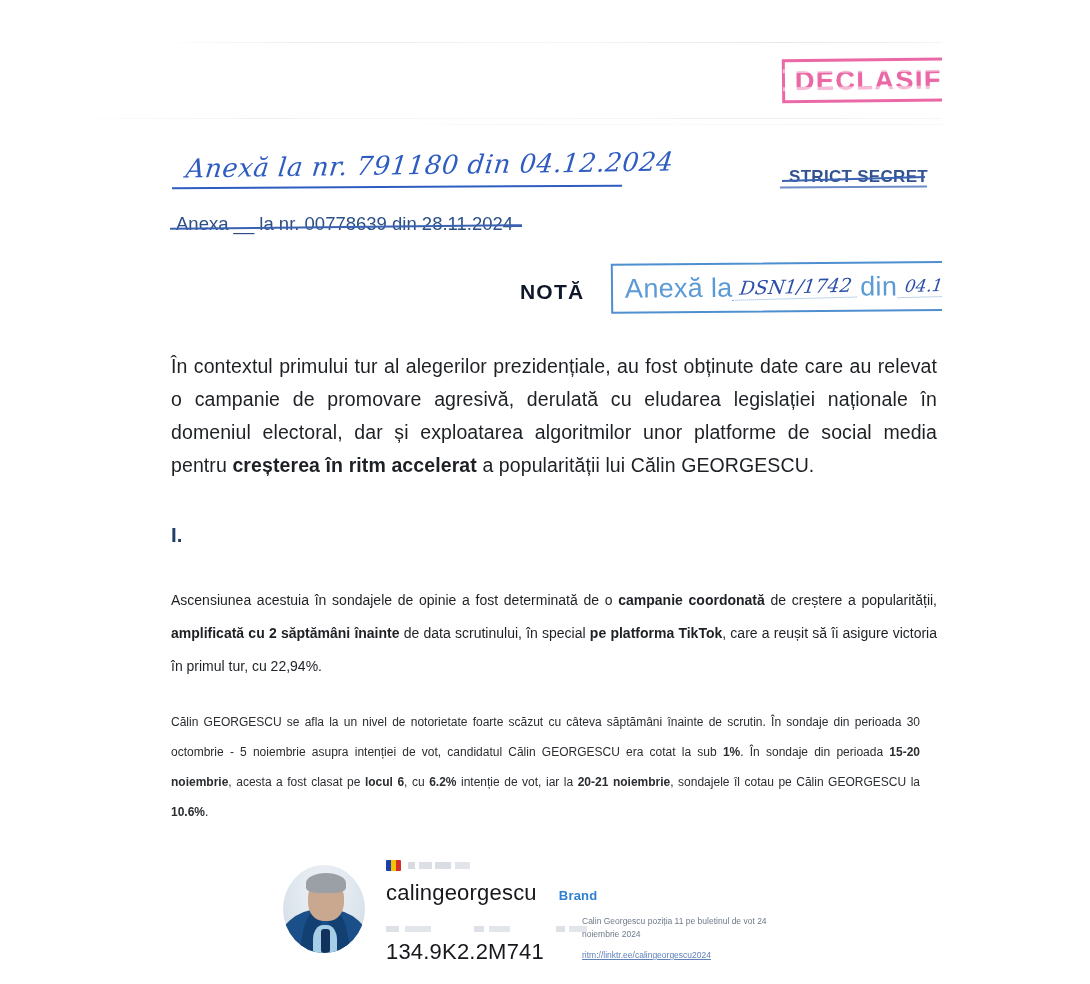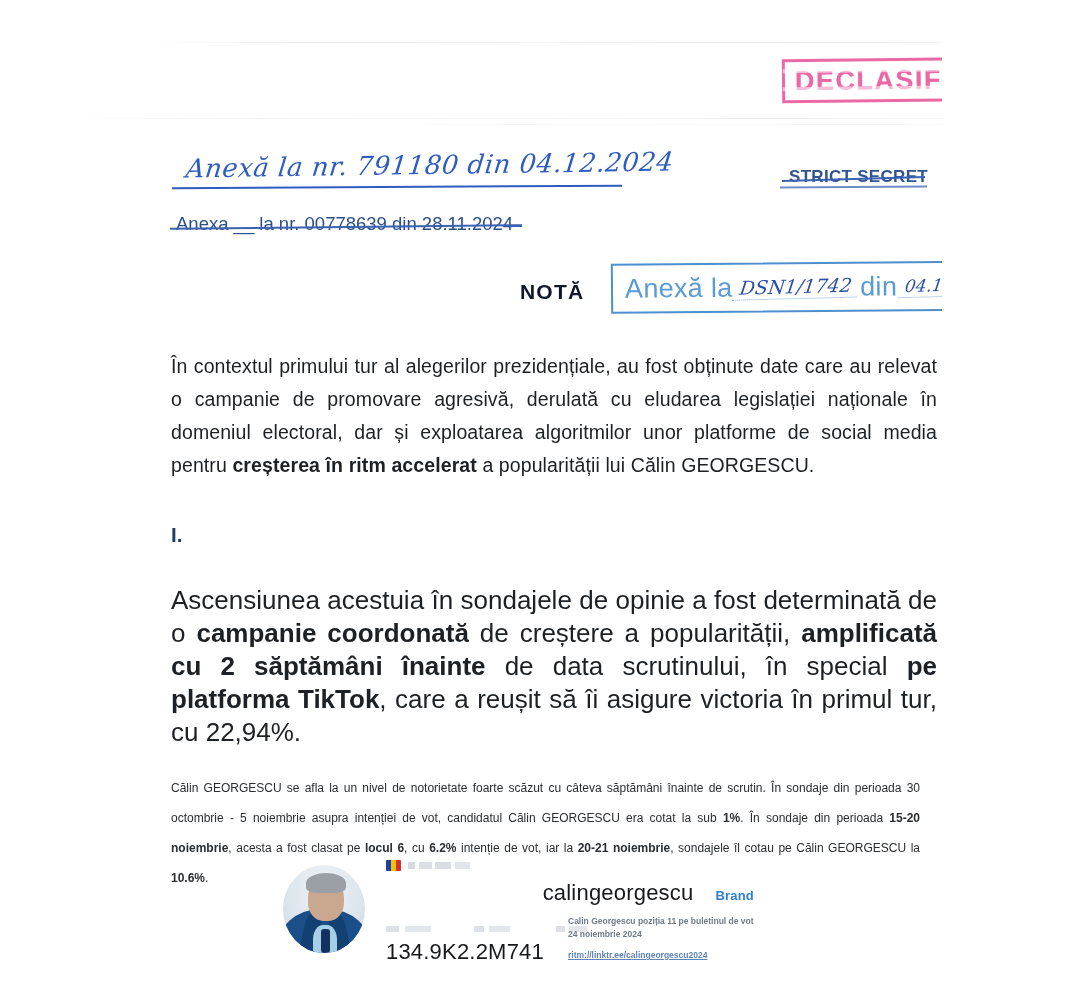--- a/index.html
+++ b/index.html
@@ -218,21 +218,21 @@
     font-weight: bold;
     color: #1f3f6b;
     display: flex;
     gap: 16px;
   }
   h2.section-title .numeral { width: 26px; flex: none; }
   h2.section-title .heading-text { display: block; }
 
   p.body2 {
     margin: 33px 0 0 0;
-    font-size: 26px;
+    font-size: 14px;
     line-height: 33px;
     text-align: justify;
     color: #1d2024;
   }
   p.small {
     margin: 24px 17px 0 0;
     font-size: 12px;
     line-height: 30px;
     text-align: justify;
     color: #2a2d31;
@@ -339,21 +339,20 @@
       rgba(120,135,155,.28) 44% 70%,
       rgba(255,255,255,0) 70% 76%,
       rgba(120,135,155,.22) 76% 100%);
     border-radius: 1px;
   }
   .tt-username-row {
     display: flex;
     align-items: baseline;
     gap: 22px;
     margin-top: 7px;
-    justify-content: flex-end;
   }
   .tt-username {
     font-size: 22px;
     color: #17181c;
     letter-spacing: .2px;
   }
   .tt-brand {
     font-size: 13px;
     font-weight: bold;
     color: #2f7fd4;
@@ -380,28 +379,27 @@
   .tt-statlabels span.c { width: 40px; margin-left: 18px; }
   .tt-stats {
     display: flex;
     margin-top: 5px;
     font-size: 22px;
     color: #17181c;
     letter-spacing: .2px;
   }
   .tt-caption {
     position: absolute;
-    left: 285px;
+    left: 299px;
     top: 58px;
     width: 186px;
     font-size: 8.5px;
     line-height: 13px;
     color: #6e7b8a;
     filter: blur(0.35px);
-    font-weight: bold;
   }
   .tt-link {
     margin-top: 8px;
     font-size: 8.5px;
     color: #5f82b8;
     text-decoration: underline;
     filter: blur(0.55px);
     word-break: break-all;
   }
 </style>

